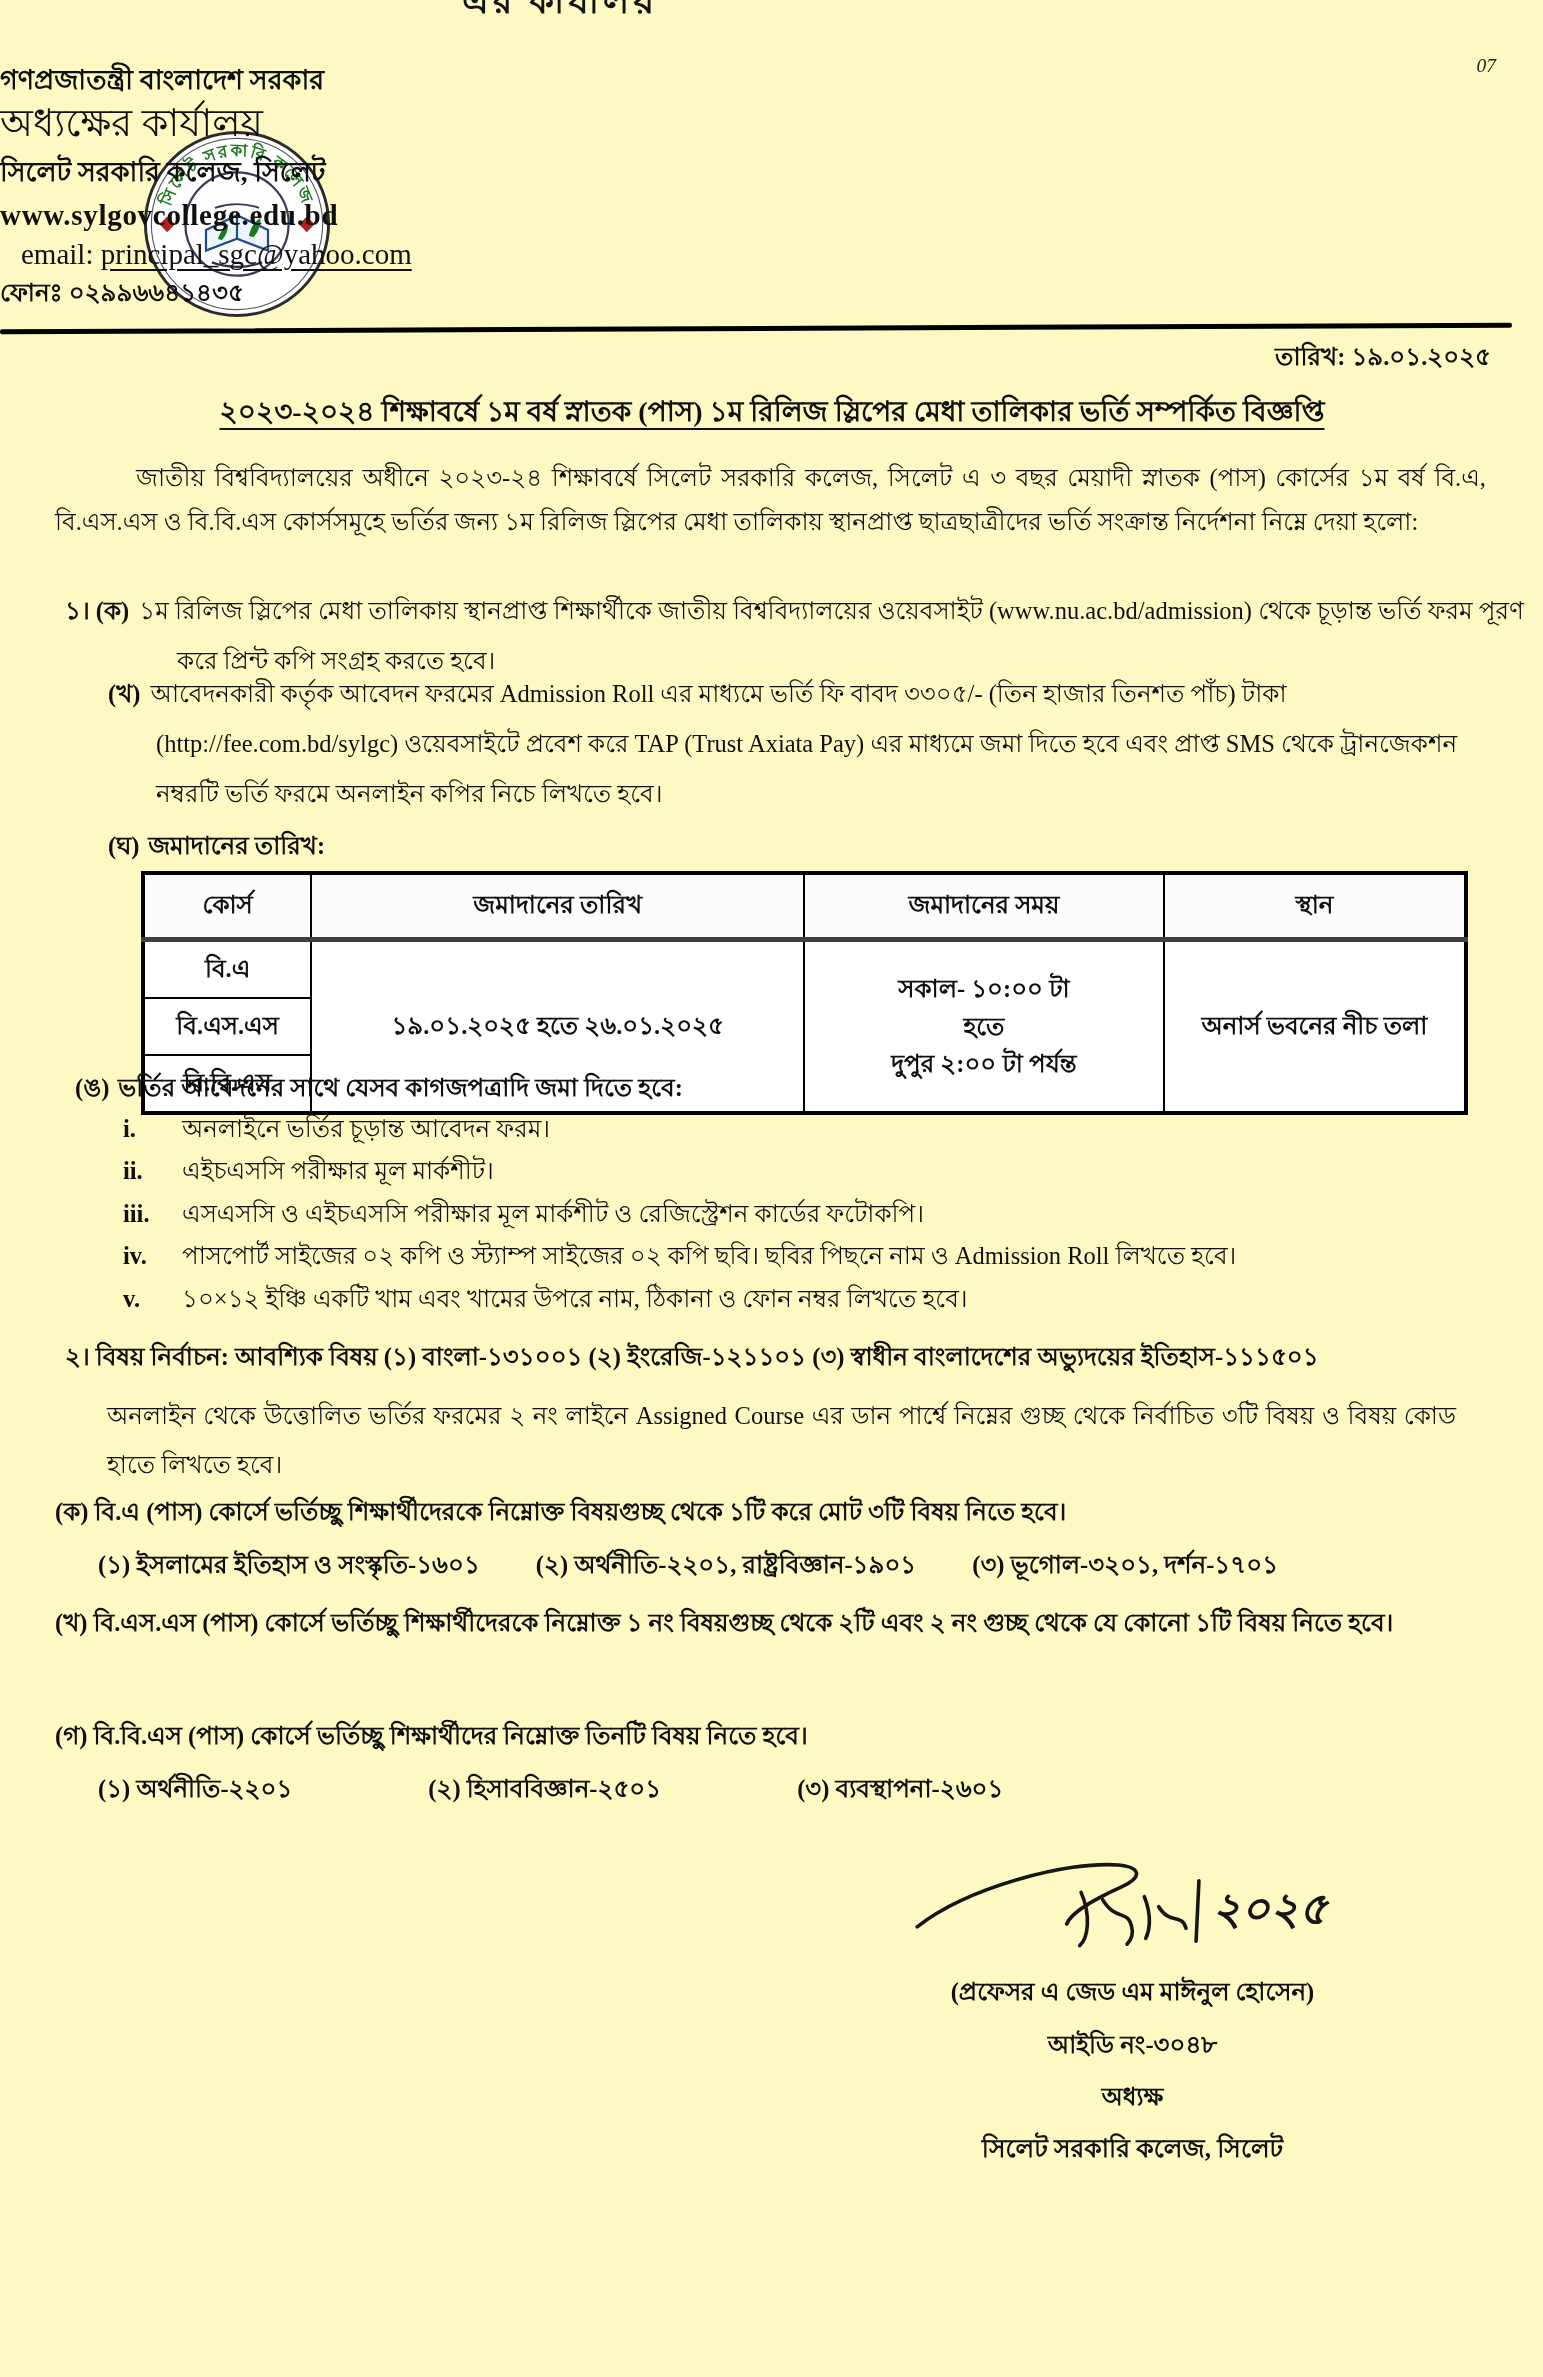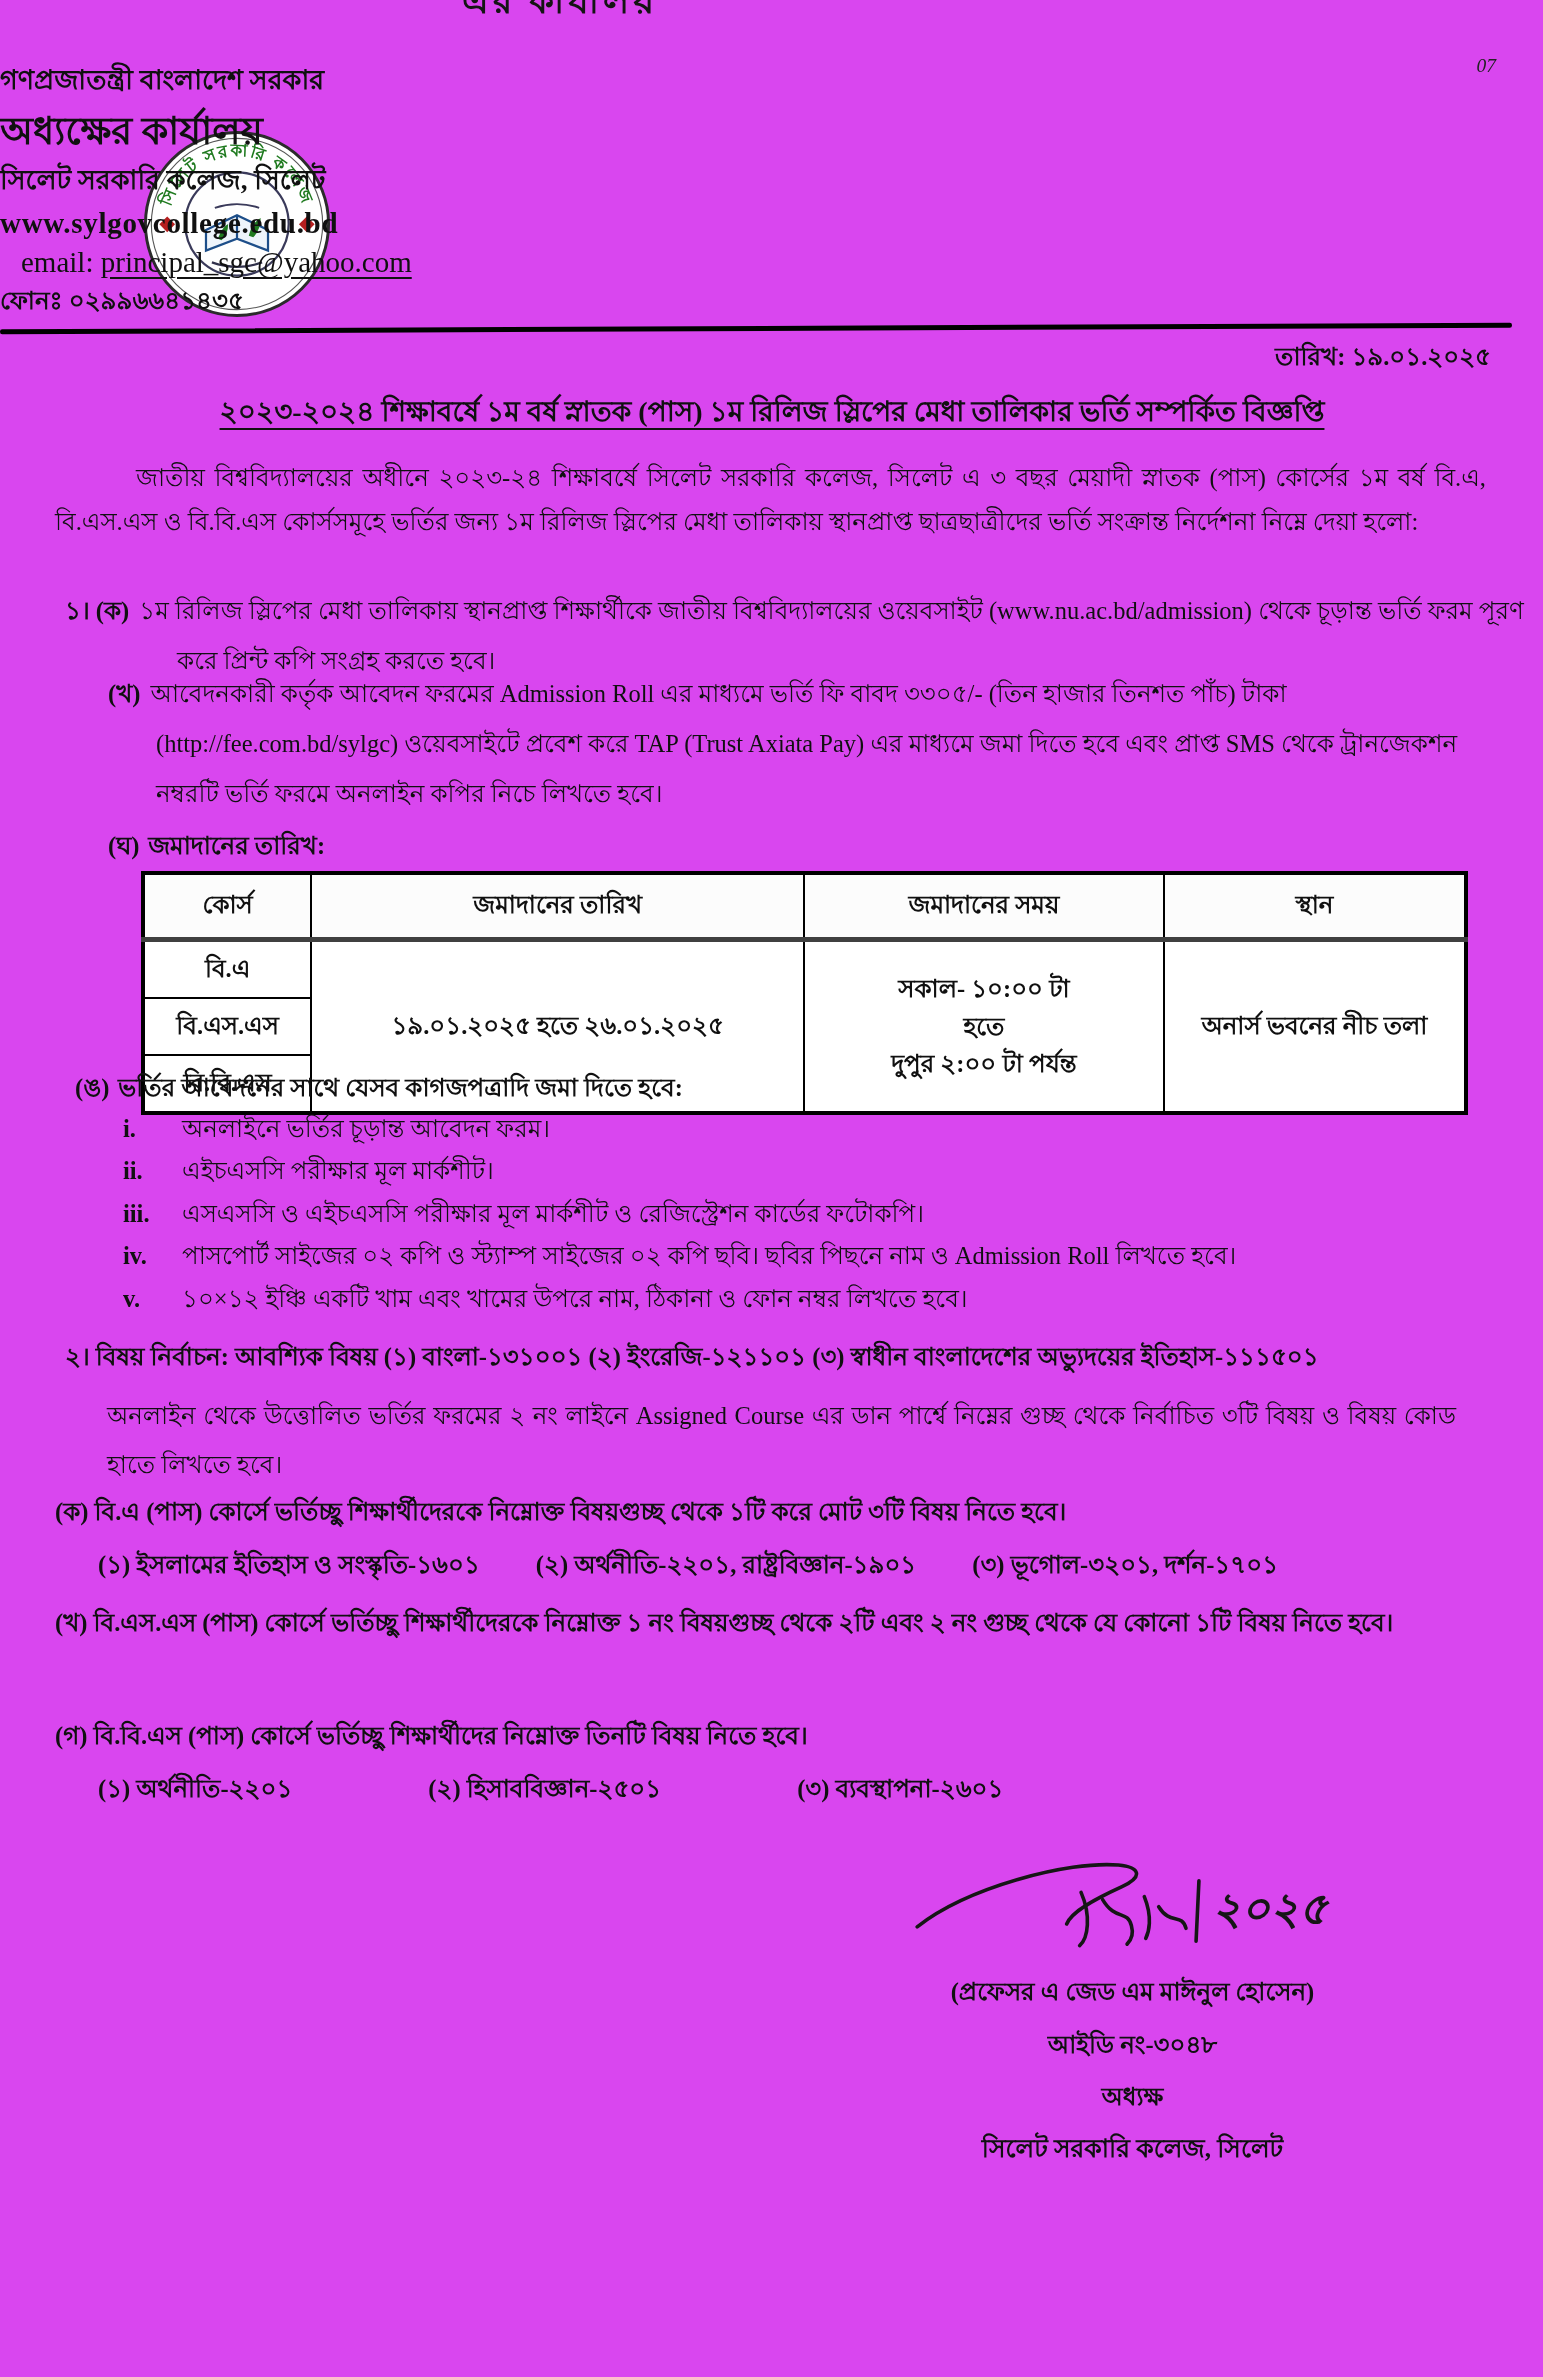--- a/index.html
+++ b/index.html
@@ -1,38 +1,38 @@
 <!DOCTYPE html>
 <html style="font-size:11.5px"><head>
 <meta charset="utf-8">
 <style>
   html,body { margin:0; padding:0; background:#ffffff; }
   .page {
     position:relative;
     width:1544px; height:2377px;
-    background:#d946ef;
+    background:#fef9c3;
     font-family:"Liberation Serif", serif;
     color:#101010;
     overflow:hidden;
   }
   
   .top-fragment {
     position:absolute; top:-26px; left:462px;
     font-size:35px; font-weight:bold; letter-spacing:4.3px;
     color:#141414;
   }
   .page-number {
     position:absolute; top:55px; right:48px;
     font-size:19.5px; font-style:italic; color:#222;
   }
   
   .seal { position:absolute; top:128px; left:141px; width:192px; height:192px; }
   .header-block { position:absolute; top:64px; left:0; width:1544px; text-align:left; line-height:1.25; }
   .h-gov     { font-size:27px; font-weight:600; }
-  .h-office  { font-size:38px; font-weight:bold; margin-top:10px; }
+  .h-office  { font-size:38px; font-weight:normal; margin-top:2px; }
   .h-college { font-size:27px; font-weight:600; margin-top:8.7px; }
   .h-site    { font-size:29px; font-weight:bold; margin-top:7.2px; letter-spacing:0.7px; }
   .h-email   { font-size:29px; font-weight:normal; margin-top:2.9px;padding-left:21px; }
   .h-email .addr { text-decoration:underline; text-decoration-thickness:2.2px; text-underline-offset:5px; }
   .h-phone   { font-size:24.5px; font-weight:600; margin-top:5.8px; }
   .rule {
     position:absolute; top:326px; left:0; width:1512px; height:5px;
     background:#000; border-radius:2.2px; transform:rotate(-0.25deg);
   }
   .date-line { position:absolute; top:338px; right:53px; font-size:24.5px; font-weight:600; }

